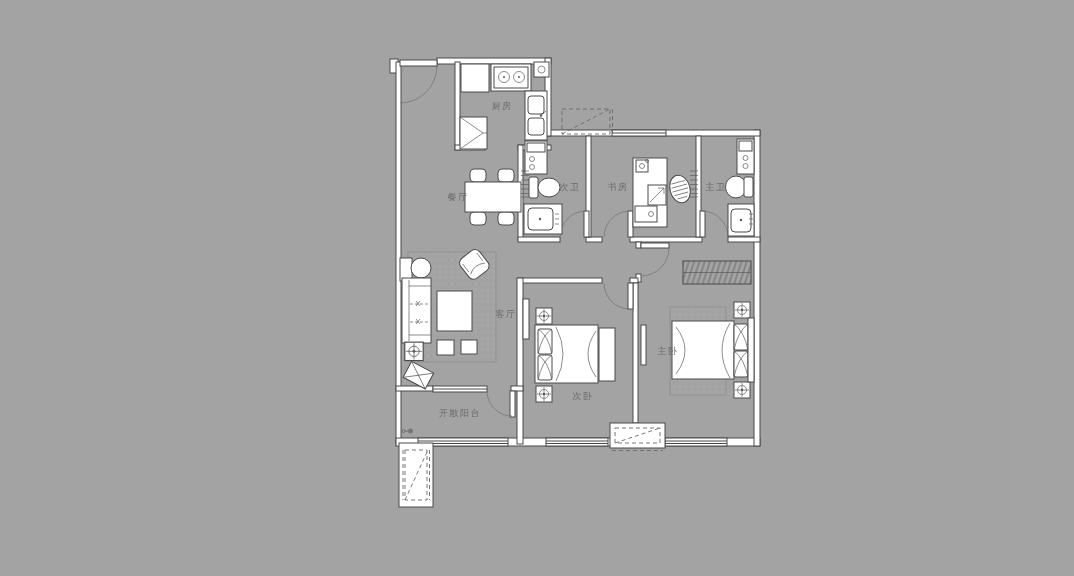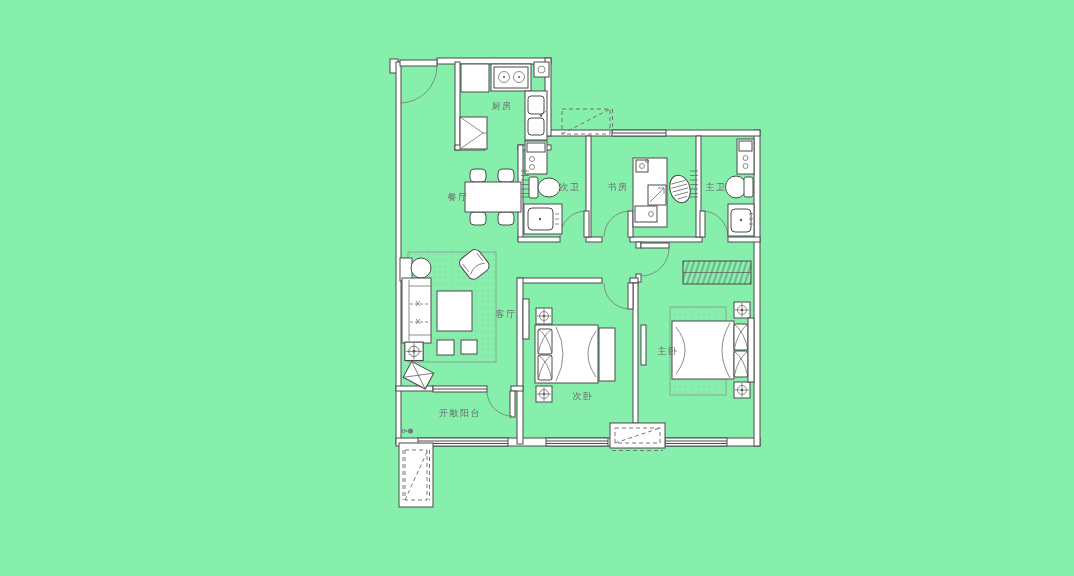--- a/index.html
+++ b/index.html
@@ -1,16 +1,16 @@
 <!DOCTYPE html>
 <html><head>
 <meta charset="utf-8">
 <style>
   html,body{margin:0;padding:0;background:#ffffff;}
-  .stage{position:relative;width:1074px;height:576px;background:#86efac;overflow:hidden;
+  .stage{position:relative;width:1074px;height:576px;background:#a3a3a3;overflow:hidden;
          font-family:"Liberation Sans","DejaVu Sans",sans-serif;}
   svg{position:absolute;left:0;top:0;}
   svg text{font-family:"Liberation Sans","DejaVu Sans",sans-serif;font-size:9px;fill:#6b6b6b;
            letter-spacing:1.5px;text-anchor:middle;}
   .w{fill:#ffffff;stroke:#4a4a4a;stroke-width:1;}
   .ln{stroke:#4a4a4a;stroke-width:1;fill:none;}
   .thin{stroke:#5a5a5a;stroke-width:0.7;fill:none;}
   .fw{fill:#ffffff;stroke:#4a4a4a;stroke-width:1;}
   .dash{stroke:#6a6a6a;stroke-width:0.9;fill:none;stroke-dasharray:4 3;}
   .arc{stroke:#777;stroke-width:0.8;fill:none;}

